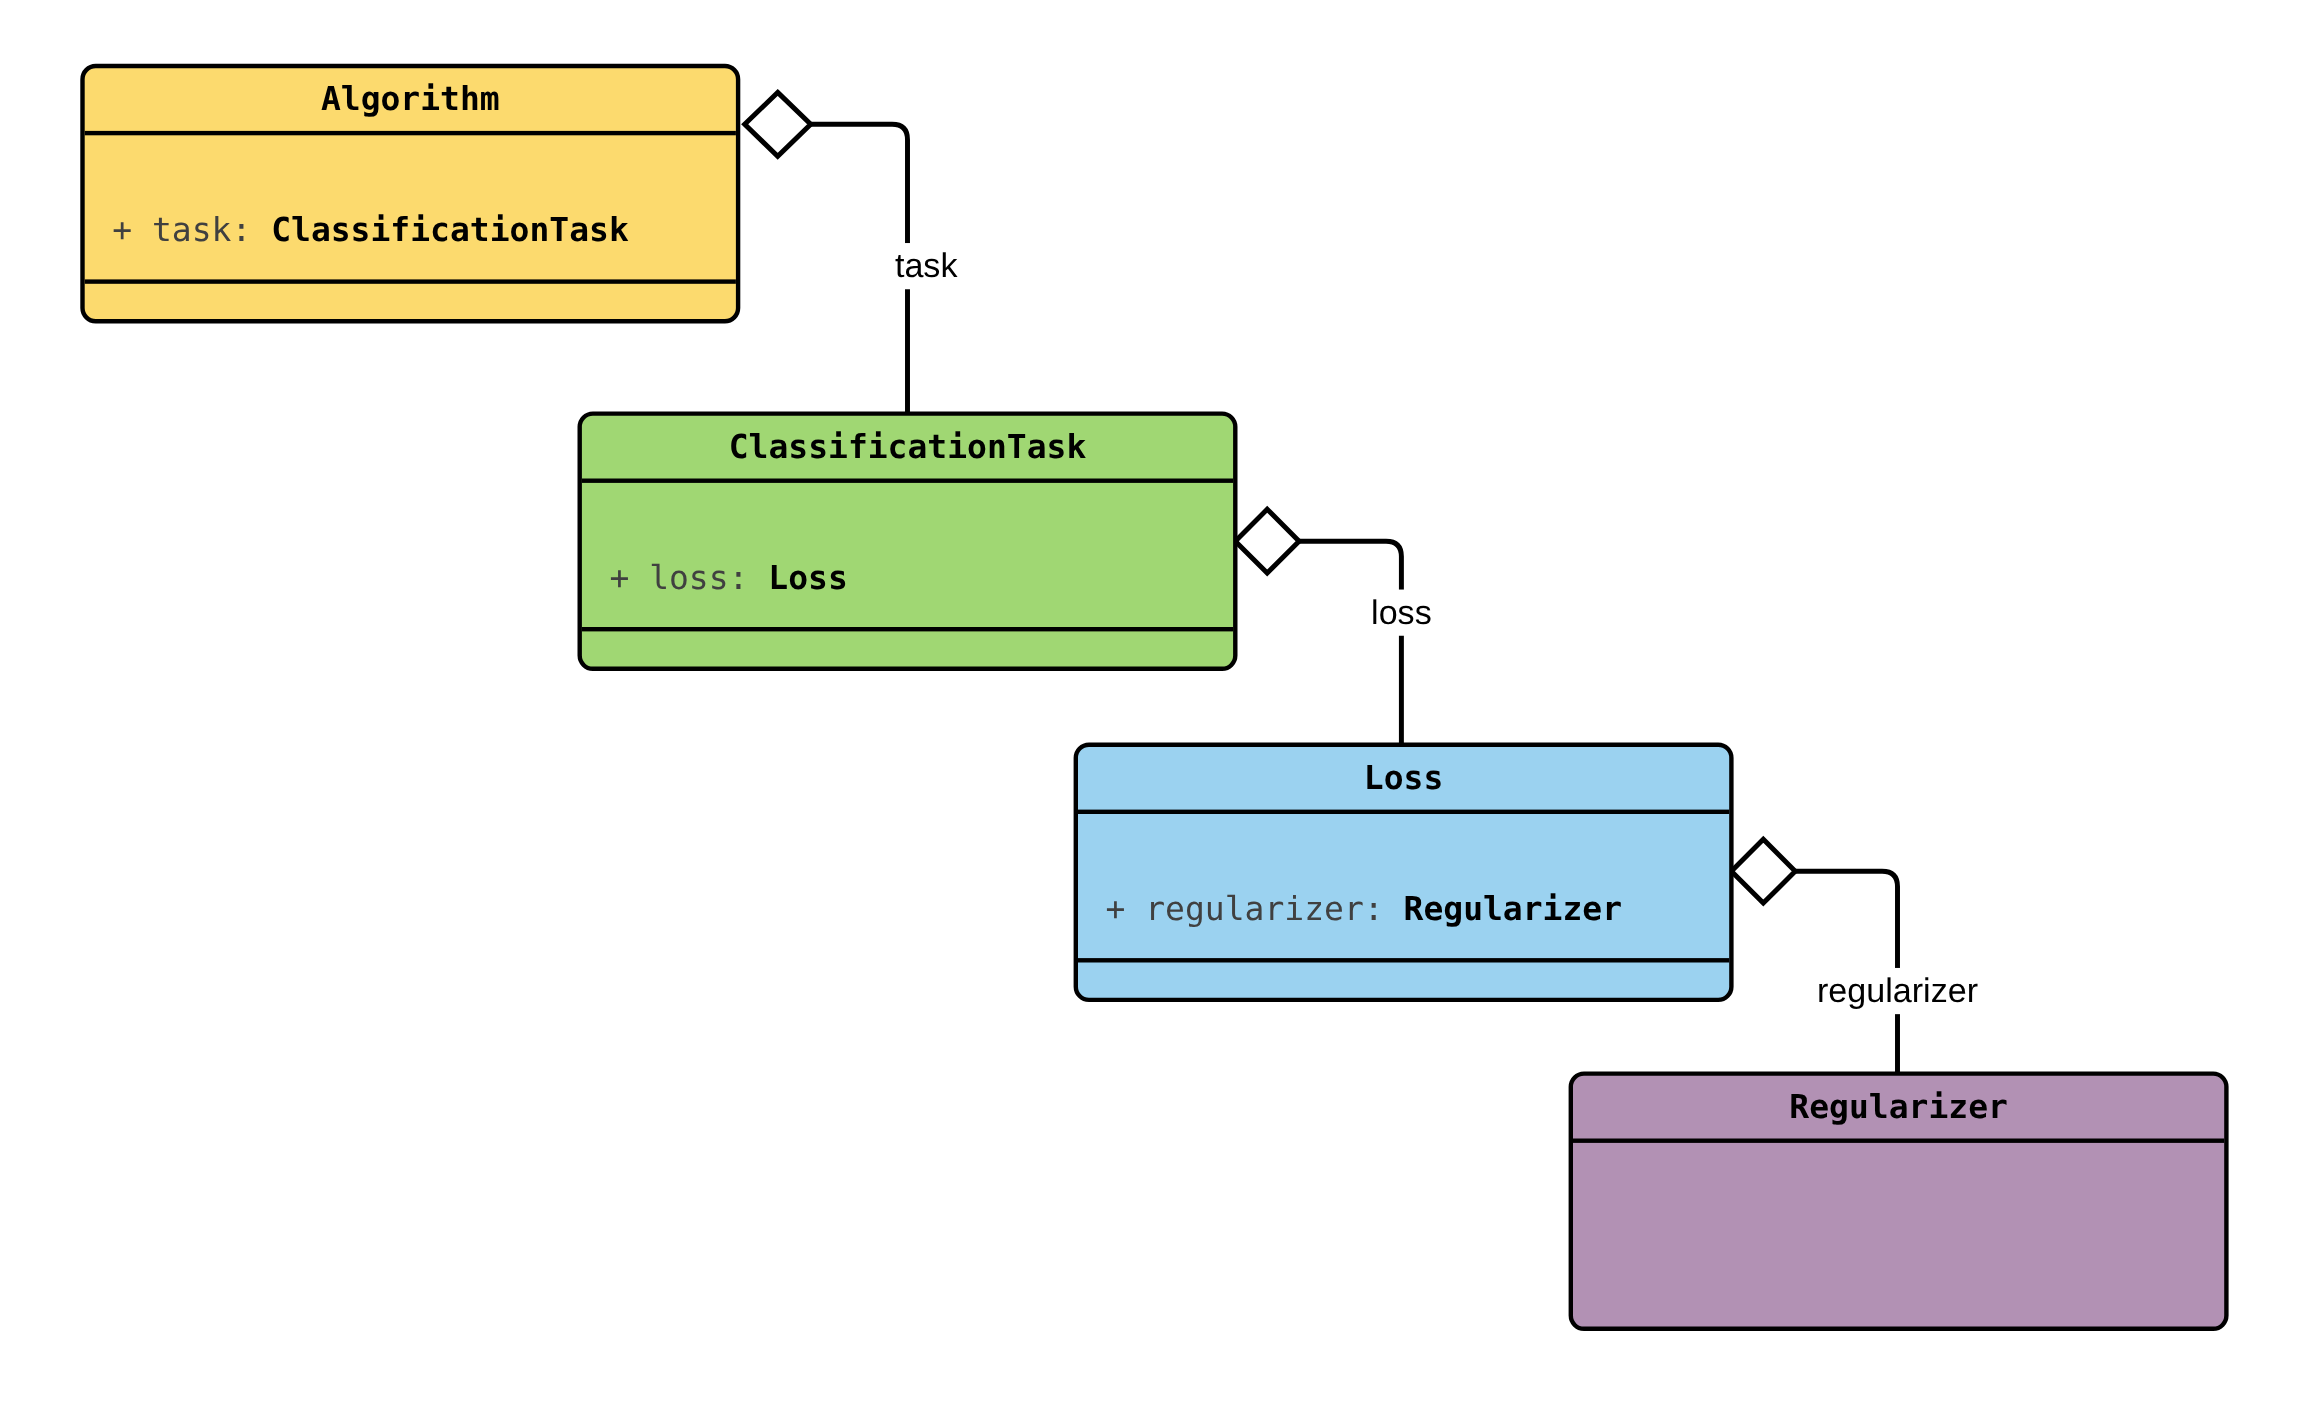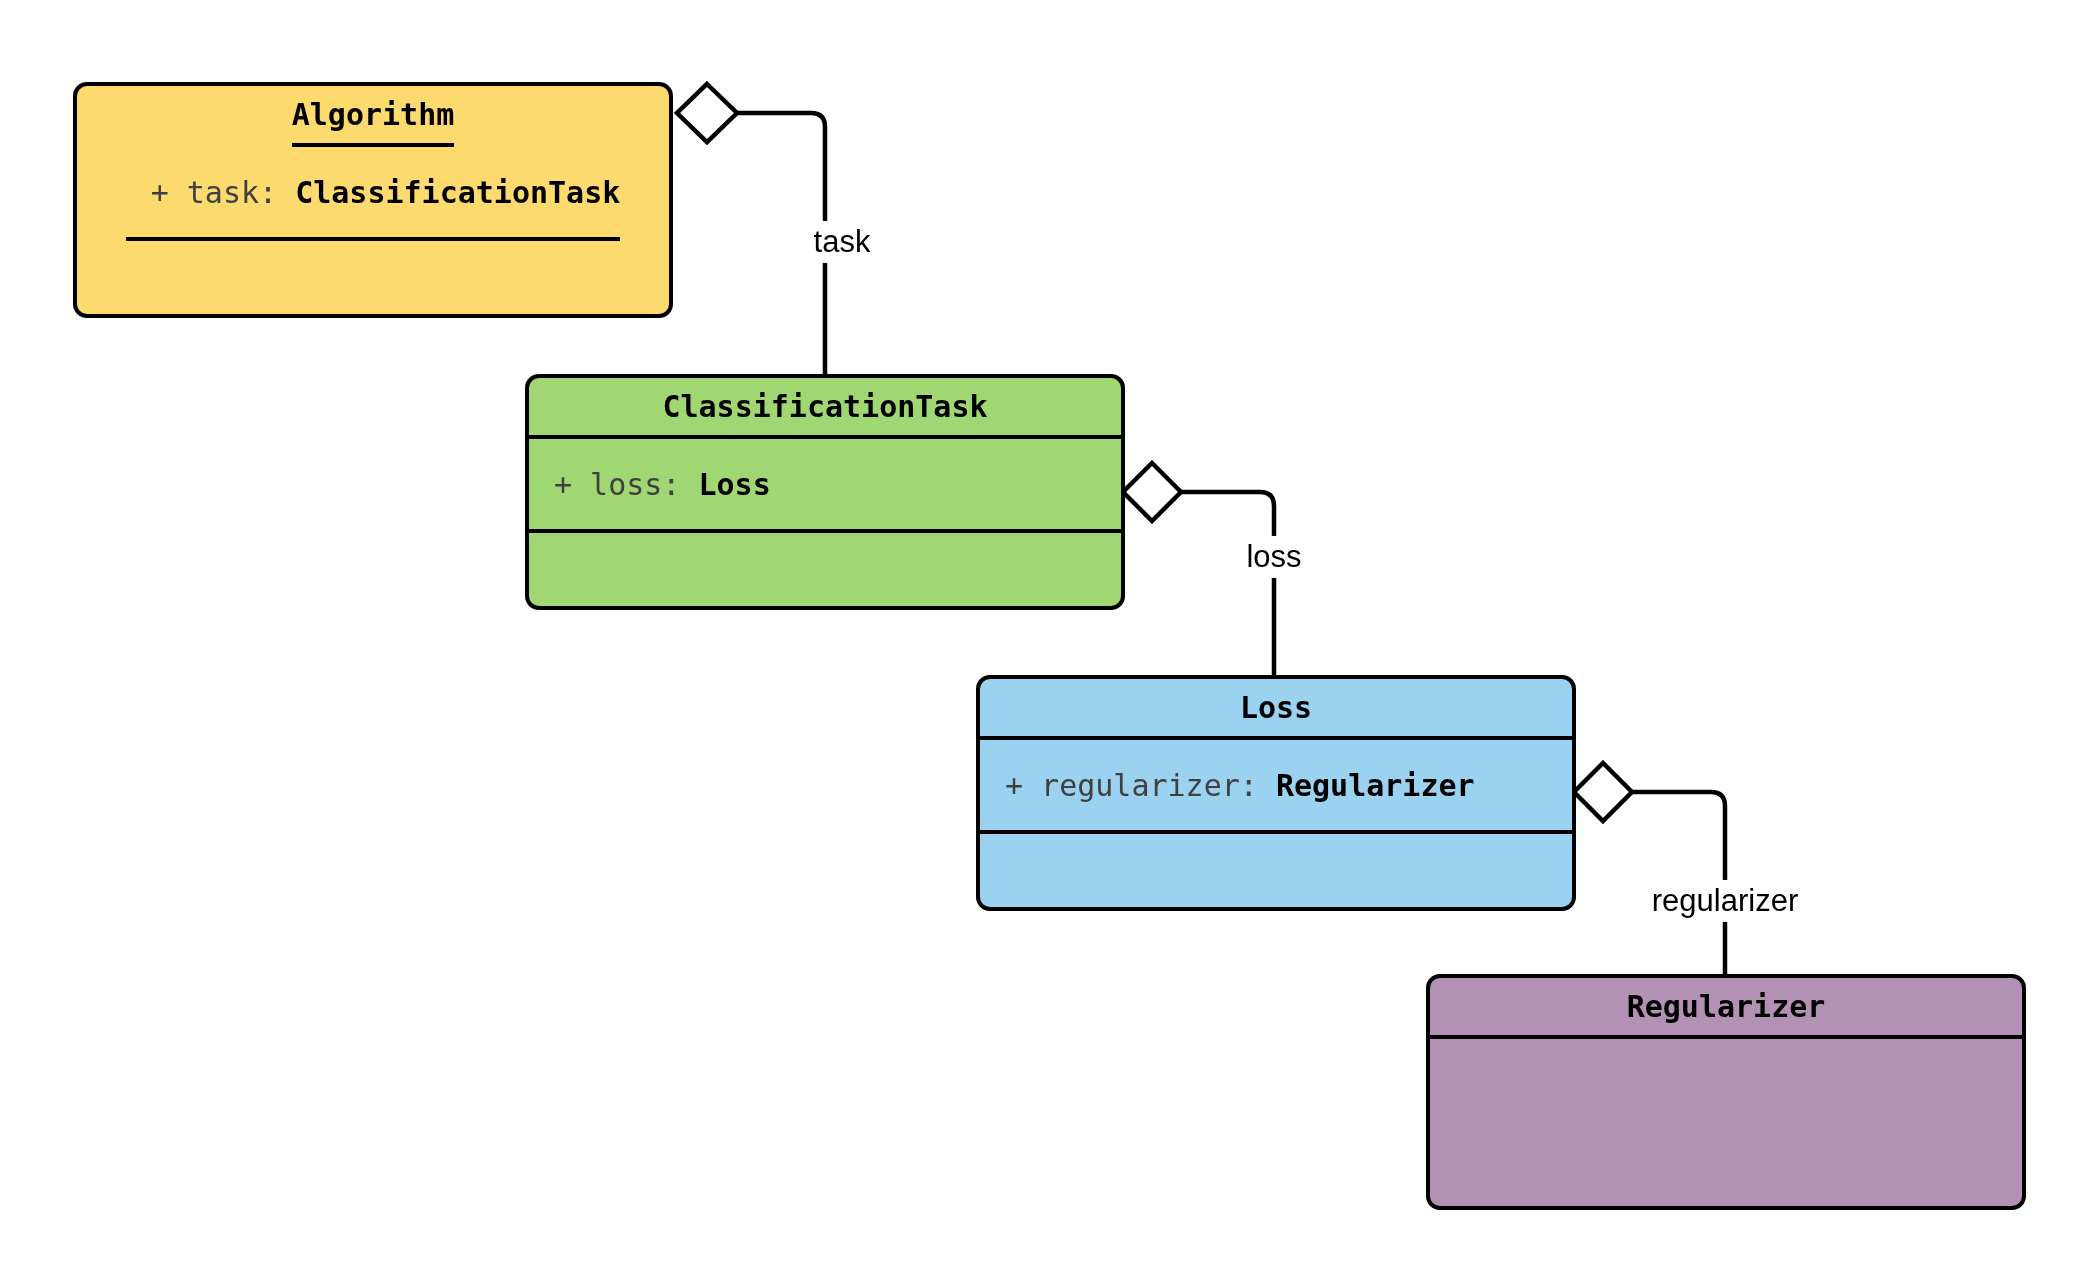--- a/index.html
+++ b/index.html
@@ -49,20 +49,21 @@
   }
   .uml-class .attrs {
     height: 94px;
     flex: 0 0 94px;
     border-bottom: 4px solid #000000;
     display: flex;
     align-items: center;
     padding-left: 25px;
     font-size: 30px;
     box-sizing: border-box;
+    margin-top: 41px;
   }
   .uml-class .attrs .plain {
     color: #404040;
     white-space: pre;
   }
   .uml-class .attrs .type {
     color: #000000;
     font-weight: bold;
     white-space: pre;
   }
@@ -73,21 +74,21 @@
     position: absolute;
     transform: translate(-50%, -50%);
     background: #ffffff;
     color: #000000;
     font-size: 31px;
     line-height: 1.1;
     padding: 4px 7px;
     z-index: 3;
     white-space: nowrap;
   }
-  .pos-algorithm       { left: 73px;   top: 82px; align-items: center;  }
+  .pos-algorithm       { left: 73px;   top: 58px;  }
   .pos-classification  { left: 525px;  top: 374px; }
   .pos-loss            { left: 976px;  top: 675px; }
   .pos-regularizer     { left: 1426px; top: 974px; }
   .lbl-task        { left: 842px;  top: 242px; }
   .lbl-loss        { left: 1274px; top: 557px; }
   .lbl-regularizer { left: 1725px; top: 901px; }
 </style>
 </head>
 <body>
 

